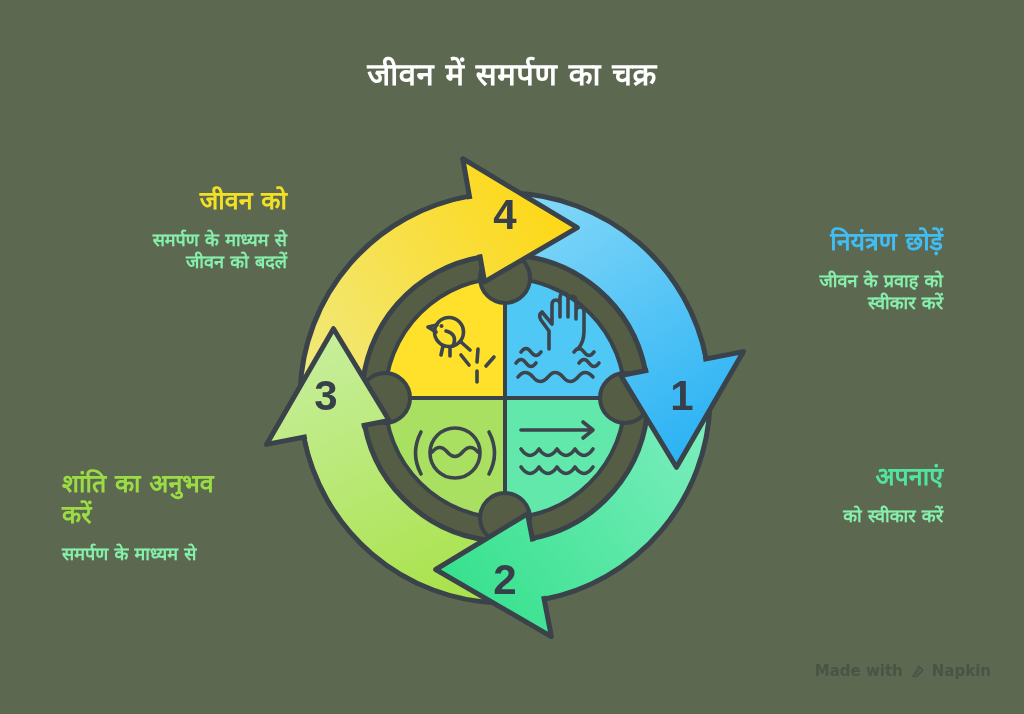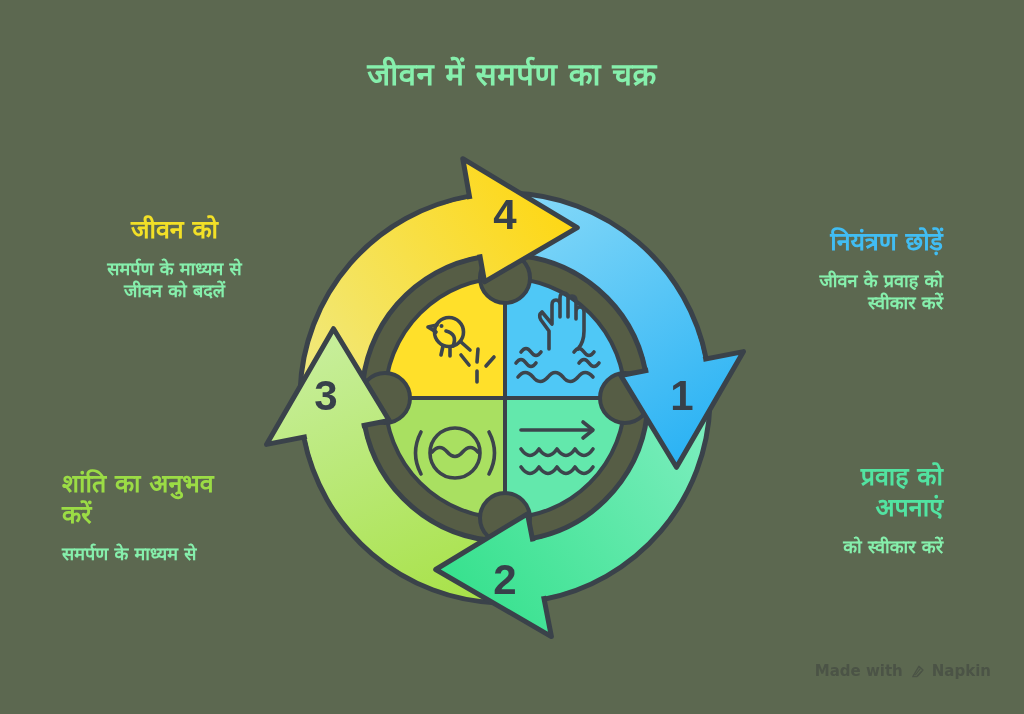--- a/index.html
+++ b/index.html
@@ -3,26 +3,26 @@
 <meta charset="utf-8">
 <style>
   html,body{margin:0;padding:0;background:#5C6850;}
   .stage{
     position:relative;width:1024px;height:714px;background:#5C6850;overflow:hidden;
     font-family:"DejaVu Sans","Liberation Sans",sans-serif;
   }
   .diagram-svg{position:absolute;left:0;top:0;width:1024px;height:714px;}
   .main-title{
     position:absolute;left:0;right:0;top:52px;text-align:center;
-    font-size:31px;font-weight:700;color:#86efac;letter-spacing:.5px;
+    font-size:31px;font-weight:700;color:#ffffff;letter-spacing:.5px;
   }
   .label{position:absolute;}
   .label .t{font-size:25px;font-weight:700;line-height:31px;}
   .label .s{margin-top:13px;font-size:18px;font-weight:600;line-height:22px;color:#86efac;}
-  .lbl-tl{left:62px;top:214px;width:225px;text-align:center;}
+  .lbl-tl{left:62px;top:185px;width:225px;text-align:right;}
   .lbl-tr{right:81px;top:226px;width:240px;text-align:right;}
   .lbl-br{right:81px;top:461px;width:250px;text-align:right;}
   .lbl-bl{left:62px;top:468px;width:235px;text-align:left;}
   .c-yellow{color:#F2E027;}
   .c-blue{color:#41BDF3;}
   .c-mint{color:#52E3A1;}
   .c-green{color:#9BDC45;}
   .spell-dots{text-decoration:overline dotted 2px #3BD0A6;}
   .badge{
     position:absolute;right:33px;top:662px;display:flex;align-items:center;gap:7px;
@@ -146,21 +146,20 @@
       <div>नियंत्रण छोड़ें</div>
     </div>
     <div class="s">
       <div>जीवन के प्रवाह को</div>
       <div>स्वीकार करें</div>
     </div>
   </div>
 
   <div class="label lbl-br">
     <div class="t c-mint">
-      <div>प्रवाह को</div>
       <div>अपनाएं</div>
     </div>
     <div class="s">
       <div>को स्वीकार करें</div>
     </div>
   </div>
 
   <div class="label lbl-bl">
     <div class="t c-green">
       <div>शांति का अनुभव</div>

